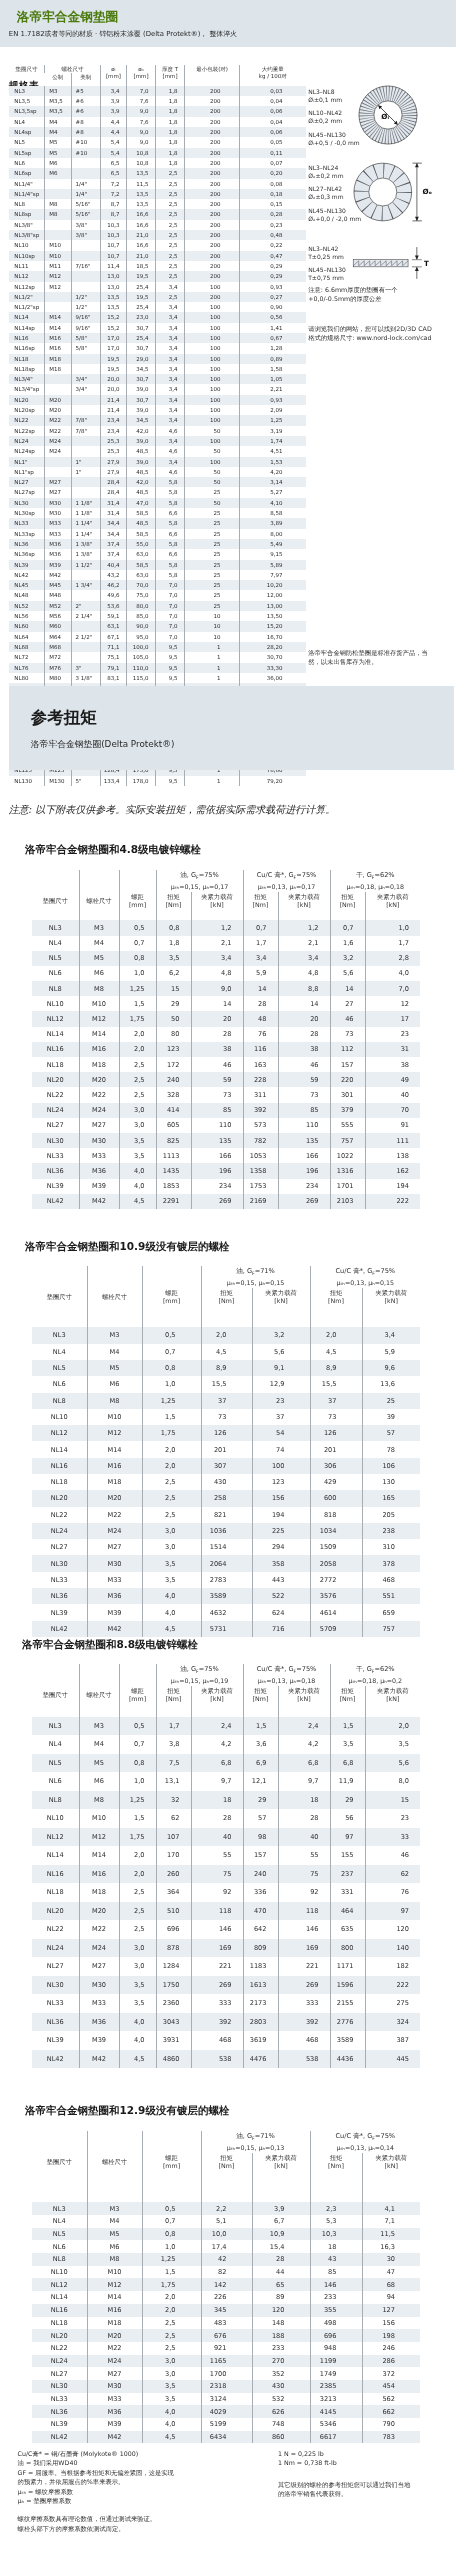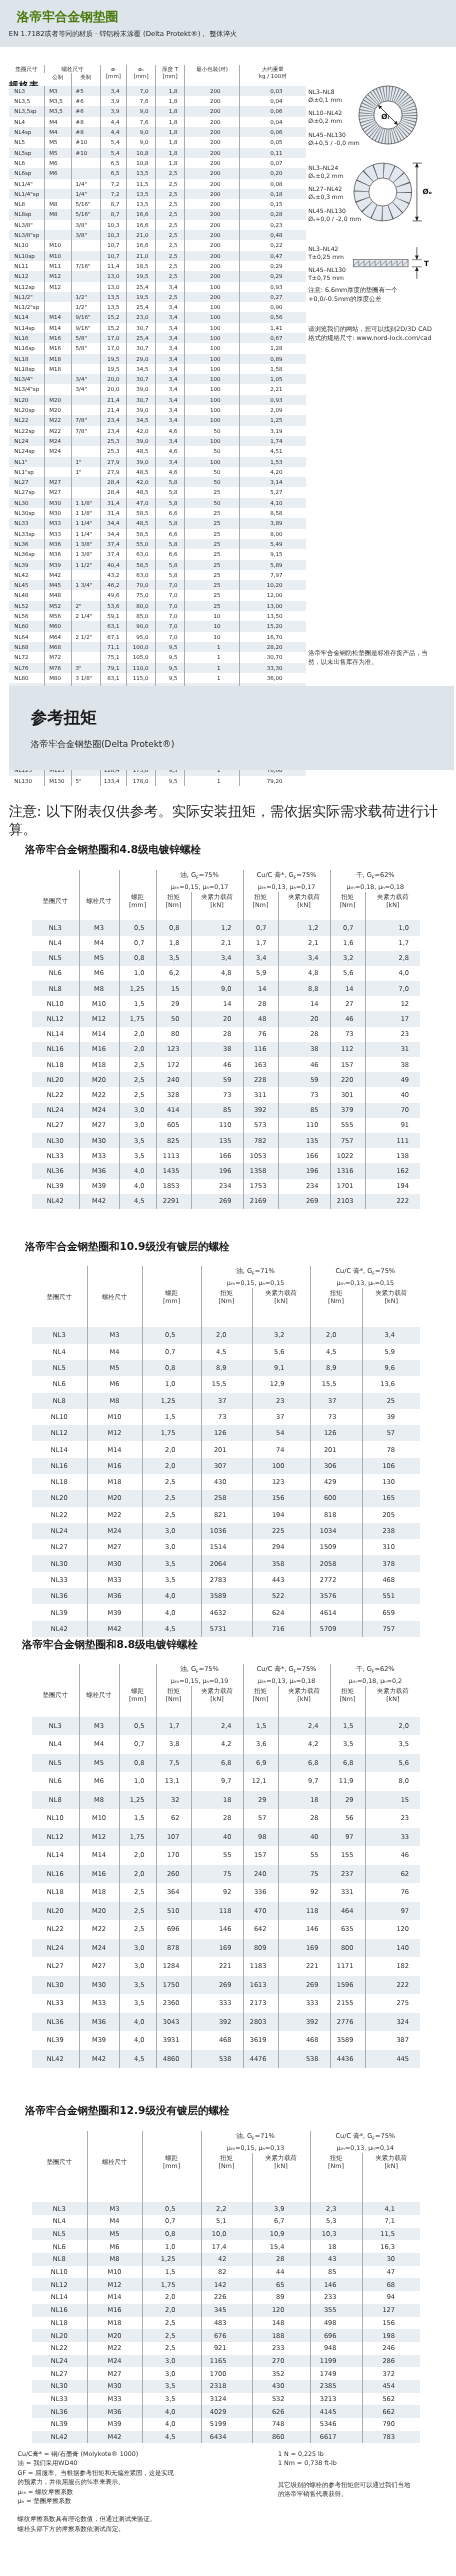--- a/index.html
+++ b/index.html
@@ -26,21 +26,21 @@
   .spec td:nth-child(4),.spec td:nth-child(5),.spec td:nth-child(6){text-align:right;padding-right:6.6px;}
   .spec td:nth-child(7){text-align:right;padding-right:18.7px;}
   .spec td:nth-child(8){text-align:right;padding-right:23px;}
   
   .tol-item{font-size:6px;line-height:7.7px;margin-bottom:6px;color:#2e2e2e;}
   .note-sm{font-size:6.3px;line-height:8.8px;color:#2e2e2e;}
   
   .band2{left:8.8px;top:686px;width:445px;height:84px;}
   .band2 .t1{position:absolute;left:22px;top:21px;font-size:16.5px;font-weight:bold;color:#1b1b1b;}
   .band2 .t2{position:absolute;left:22px;top:53px;font-size:8.8px;color:#2a2a2a;}
-  .big-note{font-size:14px;color:#1f1f1f;}
+  .big-note{font-size:10px;color:#1f1f1f;font-style:italic;}
   .tq-title{font-size:10.5px;font-weight:bold;color:#1b1b1b;}
   
   .tq{width:388px;}
   .tq thead th+th, .tq td+td{border-left:0.6px solid #a7adb3;}
   .tq thead th{text-align:center;vertical-align:middle;}
   .tq .g1{font-size:6.6px;line-height:8.3px;}
   .tq .g2{font-size:6.3px;line-height:8.3px;}
   .tq .h2c div{font-size:6.3px;line-height:7.7px;text-align:center;}
   .tq tbody td{font-size:6.6px;text-align:right;}
   .tq tbody tr:nth-child(odd){background:#e9eef3;}

